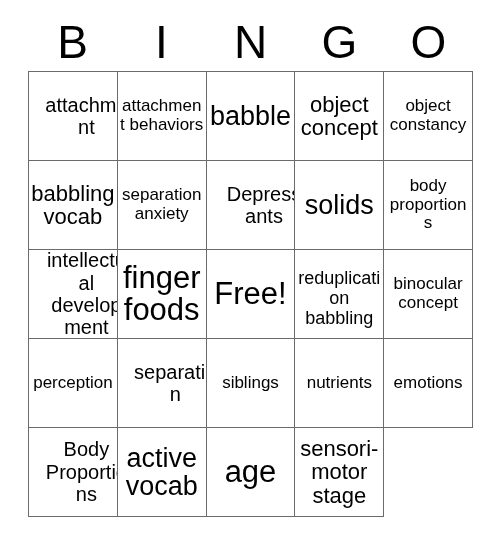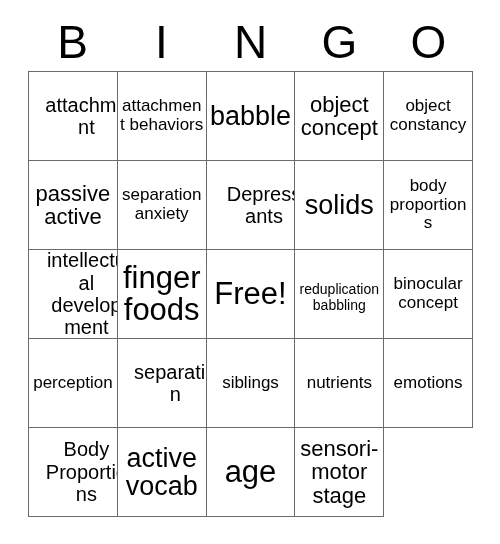--- a/index.html
+++ b/index.html
@@ -64,21 +64,21 @@
     background: #ffffff;
   }
   .cell-text {
     display: block;
     width: 100%;
     line-height: 1.04;
     word-wrap: break-word;
     hyphens: none;
   }
   
-  .fs-xs .cell-text { font-size: 14px; line-height: 1.12; margin-top: 8px; }
+  .fs-xs .cell-text { font-size: 18px; line-height: 1.12; margin-top: 8px; }
   .fs-s  .cell-text { font-size: 20px; line-height: 1.12; margin-left: 27px; }
   .fs-m  .cell-text { font-size: 17px;   line-height: 1.10; }
   .fs-l  .cell-text { font-size: 22px;   line-height: 1.06; }
   .fs-xl .cell-text { font-size: 27px;   line-height: 1.04; }
   .fs-xxl .cell-text { font-size: 31px;  line-height: 1.04; }
 </style>
 </head>
 <body>
 
 <div id="card">
@@ -103,21 +103,21 @@
         <span class="cell-text">babble</span>
       </div>
     <div class="cell fs-l">
         <span class="cell-text">object concept</span>
       </div>
     <div class="cell fs-m">
         <span class="cell-text">object constancy</span>
       </div>
 
     <div class="cell fs-l">
-        <span class="cell-text">passive active</span>
+        <span class="cell-text">babbling vocab</span>
       </div>
     <div class="cell fs-m">
         <span class="cell-text">separation anxiety</span>
       </div>
     <div class="cell fs-s">
         <span class="cell-text">Depressants</span>
       </div>
     <div class="cell fs-xl">
         <span class="cell-text">solids</span>
       </div>

